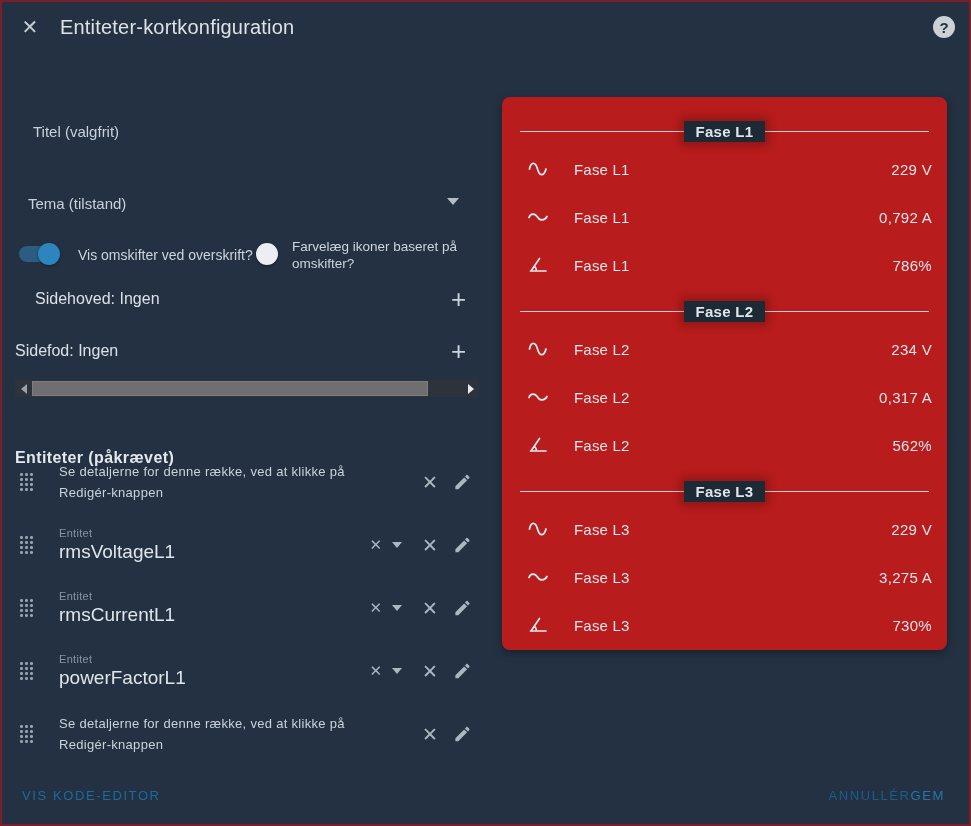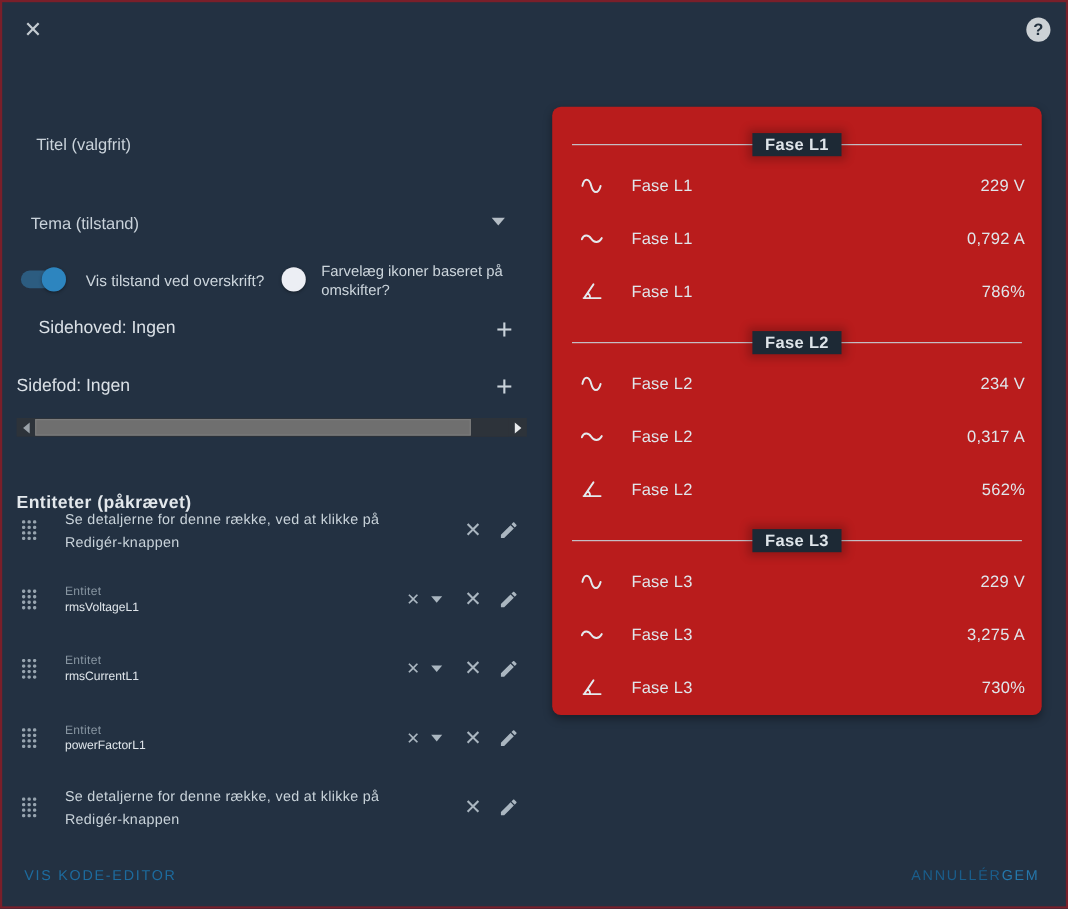--- a/index.html
+++ b/index.html
@@ -37,21 +37,21 @@
   .sb-track { flex:1; position:relative; background:#2d333a; }
   .sb-thumb { position:absolute; left:0; top:1px; bottom:1px; width:92%; background:#6f6f6f; border:1px solid #7d7d7d; cursor:grab; }
   
   .rows-container { position:absolute; left:13px; top:452px; width:465px; }
   .entity-row { position:relative; height:56px; margin-bottom:7px; display:flex; align-items:center; }
   .drag-handle { width:15px; display:grid; grid-template-columns:repeat(3,3px); grid-auto-rows:3px; gap:2px; margin-left:5px; cursor:grab; flex:none; }
   .drag-handle .dot { width:2.5px; height:2.5px; border-radius:50%; background:#97a4af; }
   .row-content { margin-left:24px; }
   .detail-text { font-size:13px; line-height:21px; letter-spacing:.3px; color:#c9d3da; width:312px; }
   .fld-small { font-size:11px; color:#8795a1; letter-spacing:.3px; margin-bottom:2px; }
-  .fld-value { font-size:11px; color:#dfe5ea; }
+  .fld-value { font-size:19px; color:#dfe5ea; }
   .ctl { position:absolute; top:50%; transform:translateY(-50%); color:#aab6c0; cursor:pointer; display:flex; align-items:center; justify-content:center; }
   .ctl-small-x { right:98px; font-size:15px; }
   .ctl-dd { right:78px; width:0; height:0; border-left:5px solid transparent; border-right:5px solid transparent; border-top:6px solid #aab6c0; }
   .ctl-x { right:42px; font-size:19px; }
   .ctl-pencil { right:8px; }
   .ctl-pencil svg { width:19px; height:19px; fill:#aab6c0; }
   
   .preview-card { position:absolute; left:500px; top:95px; width:445px; height:553px; background:#b91c1c; border-radius:8px; box-shadow:0 3px 8px rgba(0,0,0,.35); padding-top:12px; overflow:hidden; }
   .sect-header { position:relative; height:28px; margin-top:8px; display:flex; align-items:center; justify-content:center; }
   .sect-header .line { position:absolute; left:18px; right:18px; top:50%; height:1px; background:#c7d0d8; }
@@ -66,32 +66,33 @@
   .footer-btn { font-size:13px; letter-spacing:1.6px; cursor:pointer; }
   .code-editor-btn { color:#1d6b9e; }
   .cancel-btn { margin-left:auto; color:#1a5e8c; }
   .save-btn { color:#2577ab; }
 </style>
 </head>
 <body>
 
 <div class="dlg-header">
   <div class="close-x">✕</div>
+  <div class="dlg-title">Entiteter-kortkonfiguration</div>
   <div class="help-btn">?</div>
 </div>
 
 <div class="field-label" style="left:31px; top:121px;">Titel (valgfrit)</div>
 
 <div class="field-label" style="left:26px; top:193px;">Tema (tilstand)</div>
 <div class="theme-chevron" style="left:445px; top:196px;"></div>
 
 <div class="toggle" style="left:17px; top:244px;">
     <span class="knob"></span>
   </div>
-<div class="toggle-row-label" style="left:76px; top:245px;">Vis tilstand ved overskrift?</div>
+<div class="toggle-row-label" style="left:76px; top:245px;">Vis omskifter ved overskrift?</div>
 
 <div class="circle-toggle" style="left:254px; top:241px;"></div>
 <div class="wrap-label" style="left:290px; top:236px;">Farvelæg ikoner baseret på omskifter?</div>
 
 <div class="section-line-label" style="left:13px; top:288px;margin-left:20px;">Sidehoved: Ingen</div>
 <div class="plus-btn" style="left:449px; top:286px;">+</div>
 
 <div class="section-line-label" style="left:13px; top:340px;">Sidefod: Ingen</div>
 <div class="plus-btn" style="left:449px; top:338px;">+</div>
 

